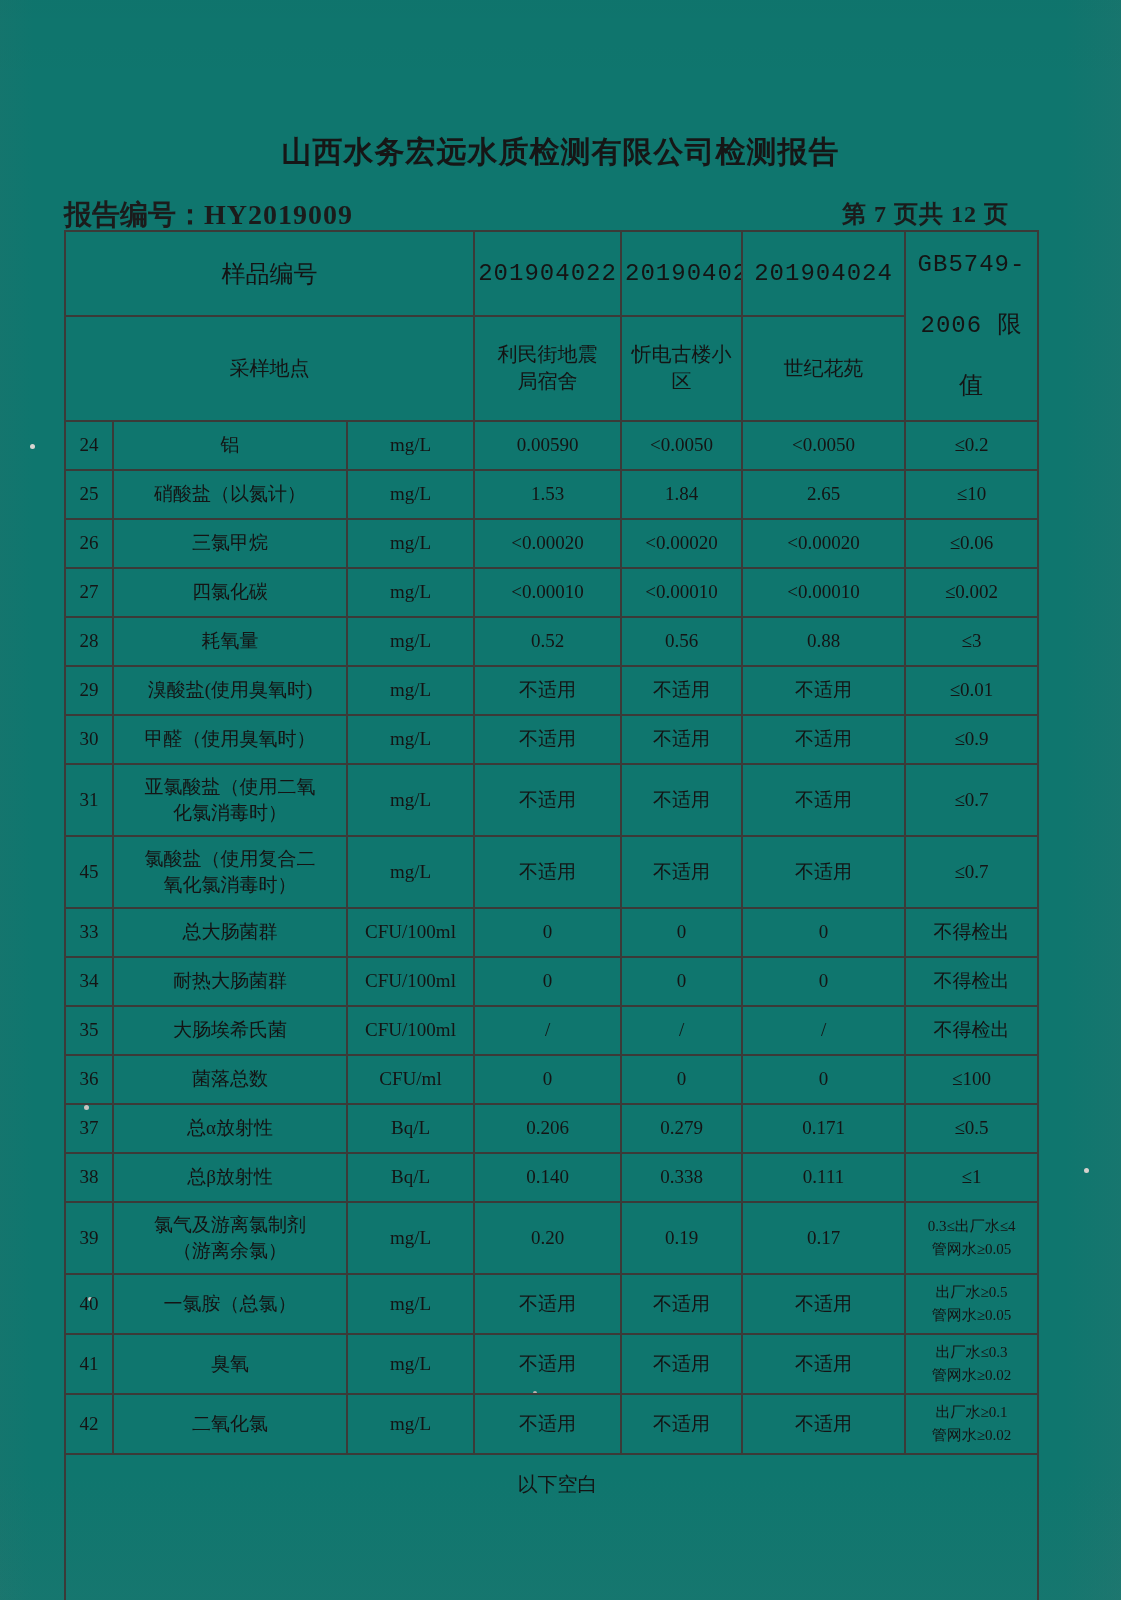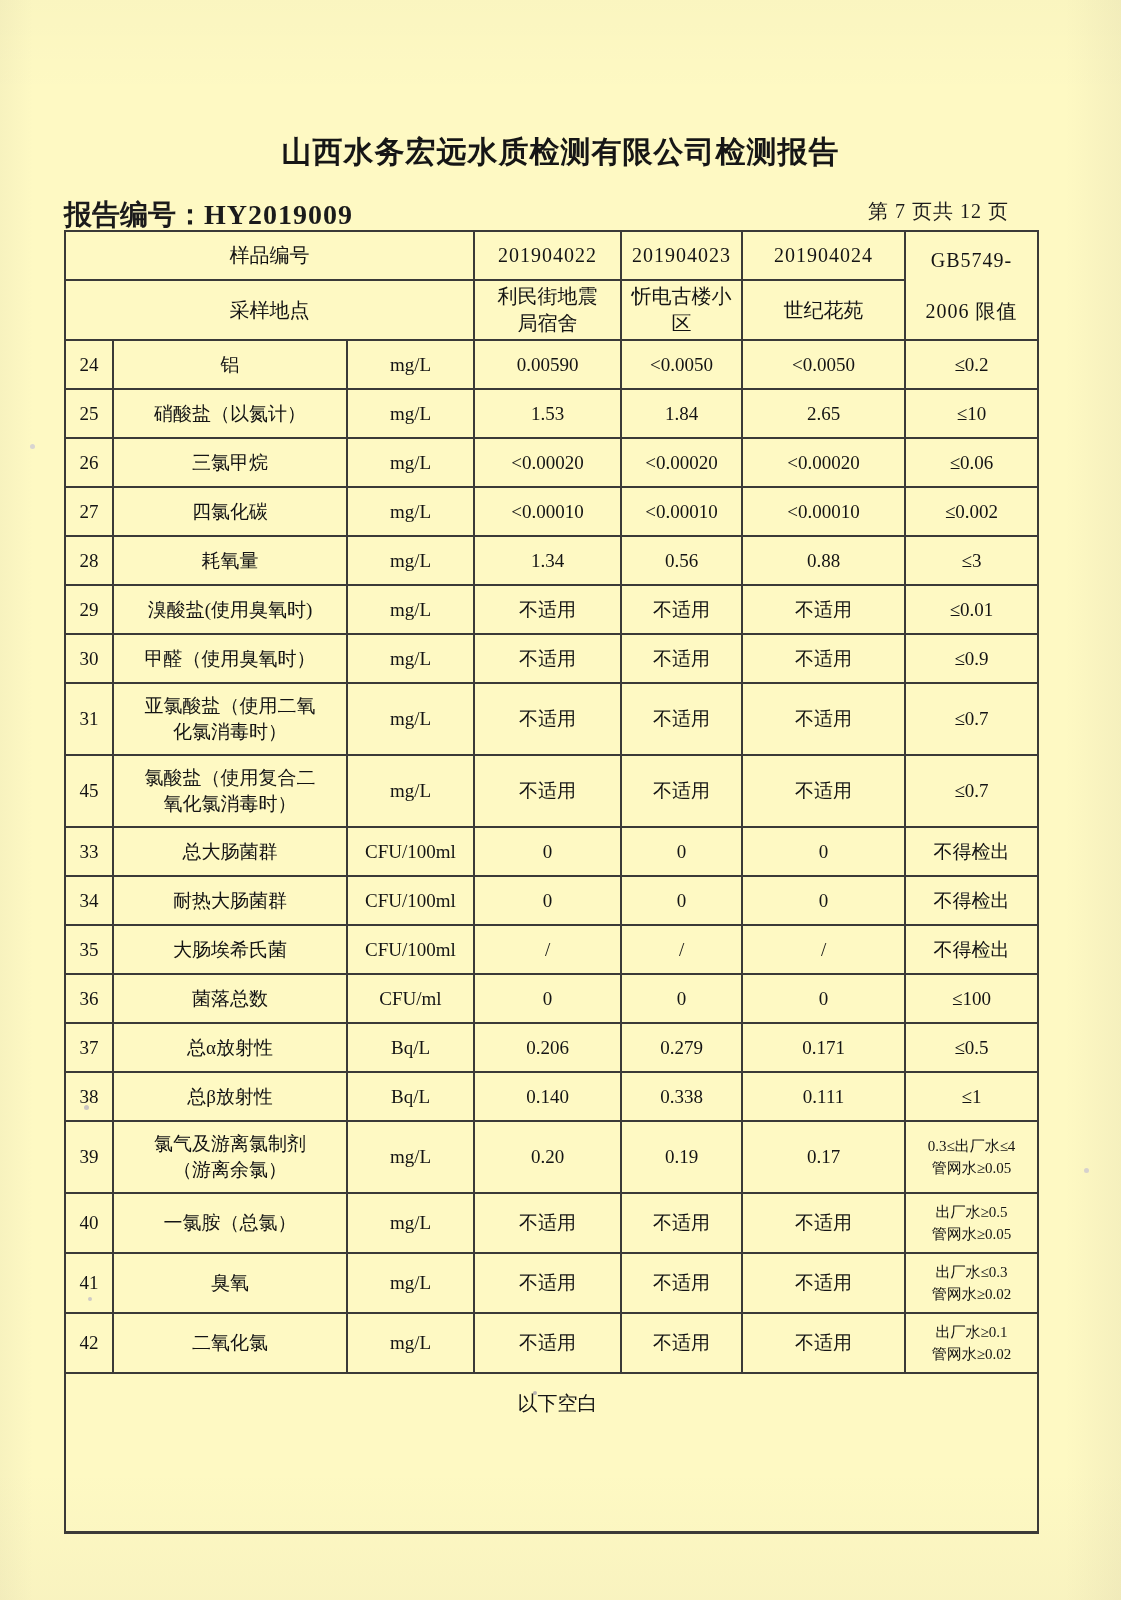--- a/index.html
+++ b/index.html
@@ -1,21 +1,21 @@
 <!DOCTYPE html>
 <html><head>
 <meta charset="utf-8">
 <style>
   html, body { margin: 0; padding: 0; background: #e8e6e4; }
   .page {
     position: relative;
     width: 1121px;
     height: 1600px;
     margin: 0 auto;
-    background: #fef9c3;
+    background: #0f766e;
     overflow: hidden;
     color: #1b1b1b;
     font-family: "Liberation Serif", "DejaVu Serif", serif;
   }
   
   .texture {
     position: absolute; inset: 0; pointer-events: none;
     background:
       linear-gradient(90deg, rgba(120,110,105,0.05) 0%, rgba(0,0,0,0) 3%, rgba(0,0,0,0) 95%, rgba(130,120,115,0.07) 100%),
       linear-gradient(180deg, rgba(0,0,0,0.015) 0%, rgba(0,0,0,0) 6%, rgba(0,0,0,0) 92%, rgba(150,130,125,0.05) 100%);
@@ -48,42 +48,42 @@
     font-weight: bold;
     font-size: 28px;
   }
   .report-no .num {
     font-family: "Liberation Serif", "DejaVu Serif", serif;
     font-weight: bold;
     letter-spacing: 1px;
   }
   .page-indicator {
     position: absolute; right: 28px; top: 2px;
-    font-size: 20px;
-    font-weight: normal;
+    font-size: 24px;
+    font-weight: bold;
     letter-spacing: 1px;
   }
 
   table.report {
     position: absolute;
     left: 64px; top: 230px;
     width: 973px;
     border-collapse: collapse;
     table-layout: fixed;
     font-size: 19px;
     color: #141414;
   }
   table.report td {
     border: 2px solid #3b3a38;
     text-align: center;
     vertical-align: middle;
     padding: 2px 3px;
     overflow: hidden;
   }
-  tr.hrow1 td { height: 43px; font-size: 20px; }
+  tr.hrow1 td { height: 43px; font-size: 24px; font-family: Liberation Mono, monospace; }
   tr.hrow2 td { height: 52px; font-size: 20px; }
   td.limit-head {
     font-size: 20px;
     line-height: 2.55;
     white-space: pre-line;
     letter-spacing: 1px;
     border-radius: 6px;
   }
   .pre { white-space: pre-line; }
   tr.r-n td { height: 43px; }
@@ -185,21 +185,21 @@
           <td class="td-unit">mg/L</td>
           <td class="td-val">&lt;0.00010</td>
           <td class="td-val">&lt;0.00010</td>
           <td class="td-val">&lt;0.00010</td>
           <td class="td-limit pre">≤0.002</td>
         </tr>
         <tr class="r-n">
           <td class="td-no">28</td>
           <td class="td-item pre">耗氧量</td>
           <td class="td-unit">mg/L</td>
-          <td class="td-val">1.34</td>
+          <td class="td-val">0.52</td>
           <td class="td-val">0.56</td>
           <td class="td-val">0.88</td>
           <td class="td-limit pre">≤3</td>
         </tr>
         <tr class="r-n">
           <td class="td-no">29</td>
           <td class="td-item pre">溴酸盐(使用臭氧时)</td>
           <td class="td-unit">mg/L</td>
           <td class="td-val">不适用</td>
           <td class="td-val">不适用</td>

